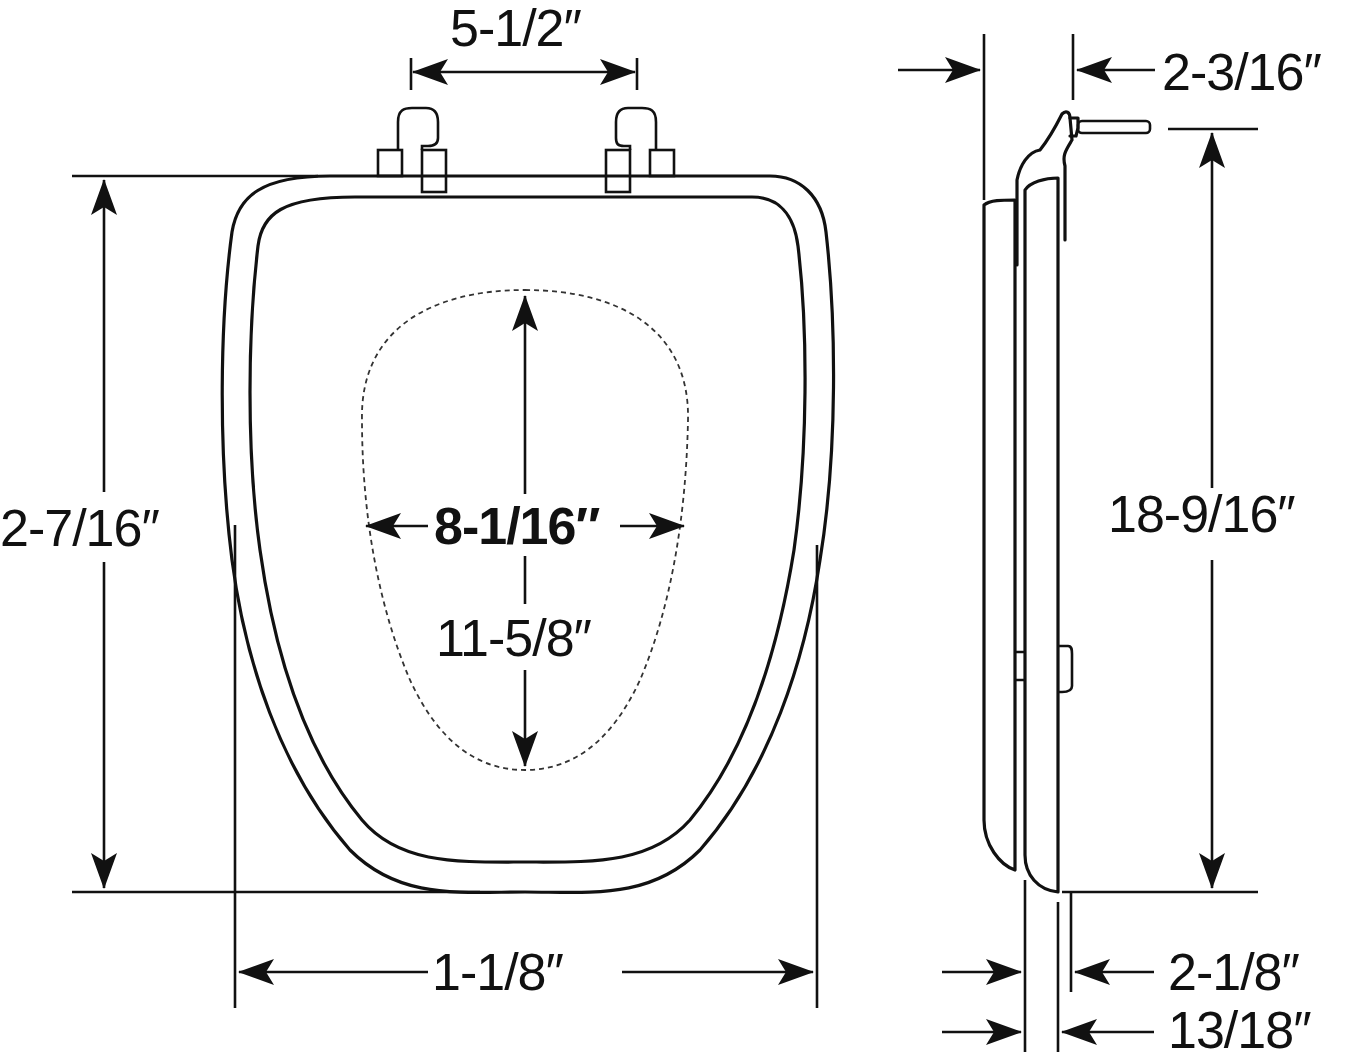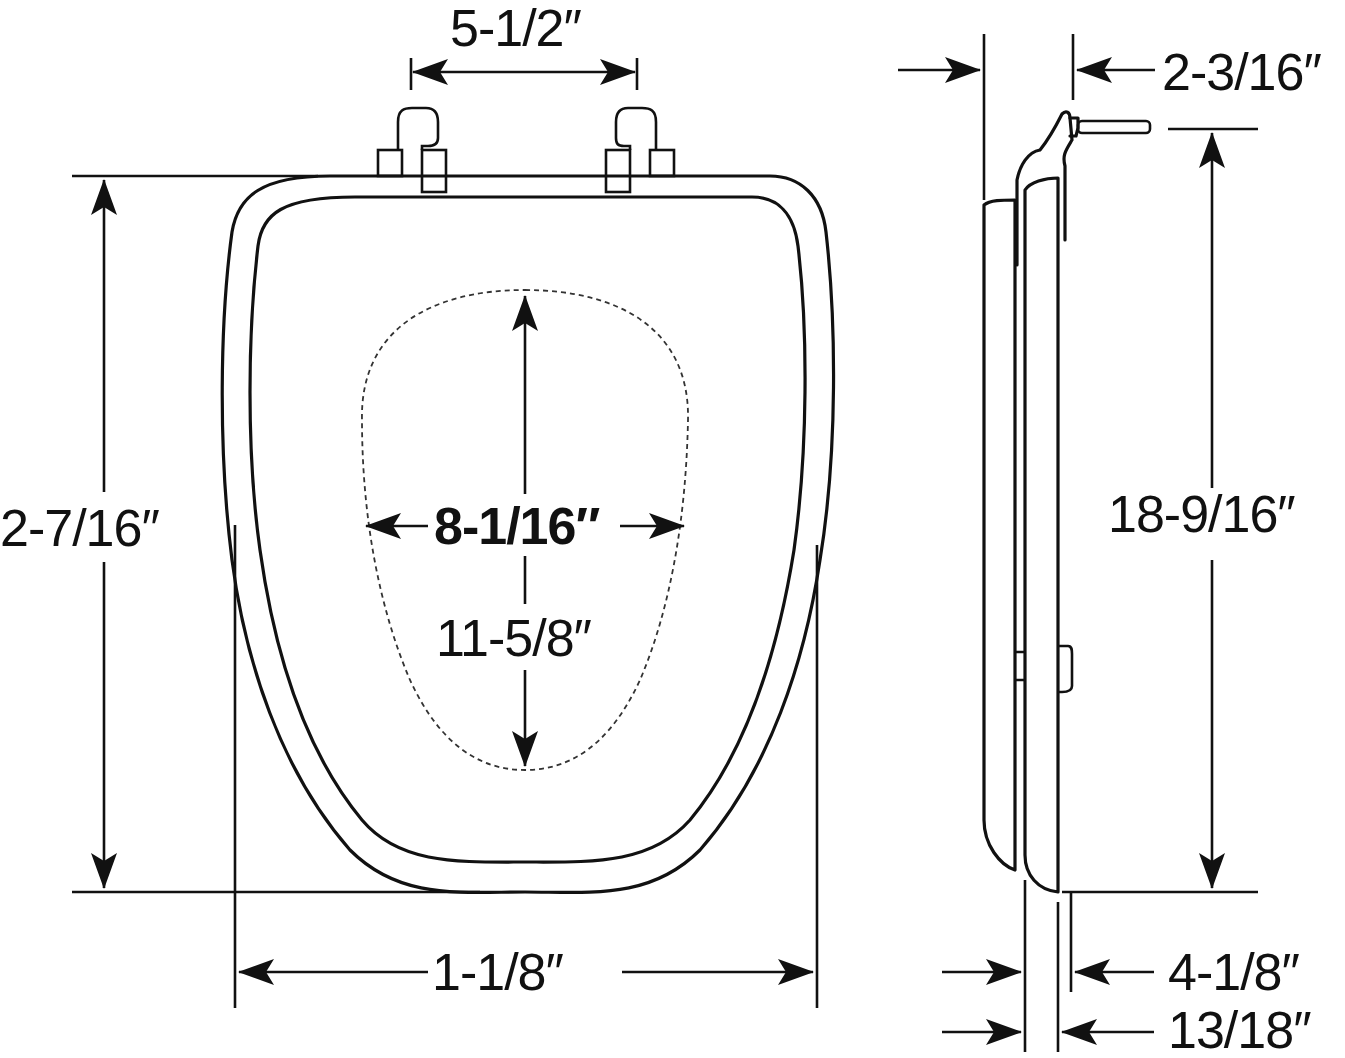--- a/index.html
+++ b/index.html
@@ -101,14 +101,14 @@
   </g>
 </svg>
 
 <div class="label" style="left:450px; top:2px;text-align:center;">5-1/2″</div>
 <div class="label" style="left:0px; top:502px;">2-7/16″</div>
 <div class="label" style="left:434px; top:500px;font-weight:bold;">8-1/16″</div>
 <div class="label" style="left:436px; top:584px;margin-top:28px;">11-5/8″</div>
 <div class="label" style="left:432px; top:946px;">1-1/8″</div>
 <div class="label" style="left:1162px; top:46px;">2-3/16″</div>
 <div class="label" style="left:1108px; top:488px;">18-9/16″</div>
-<div class="label" style="left:1168px; top:946px;">4-1/8″</div>
+<div class="label" style="left:1168px; top:946px;">2-1/8″</div>
 <div class="label" style="left:1168px; top:1004px;">13/18″</div>
 
 </body></html>

